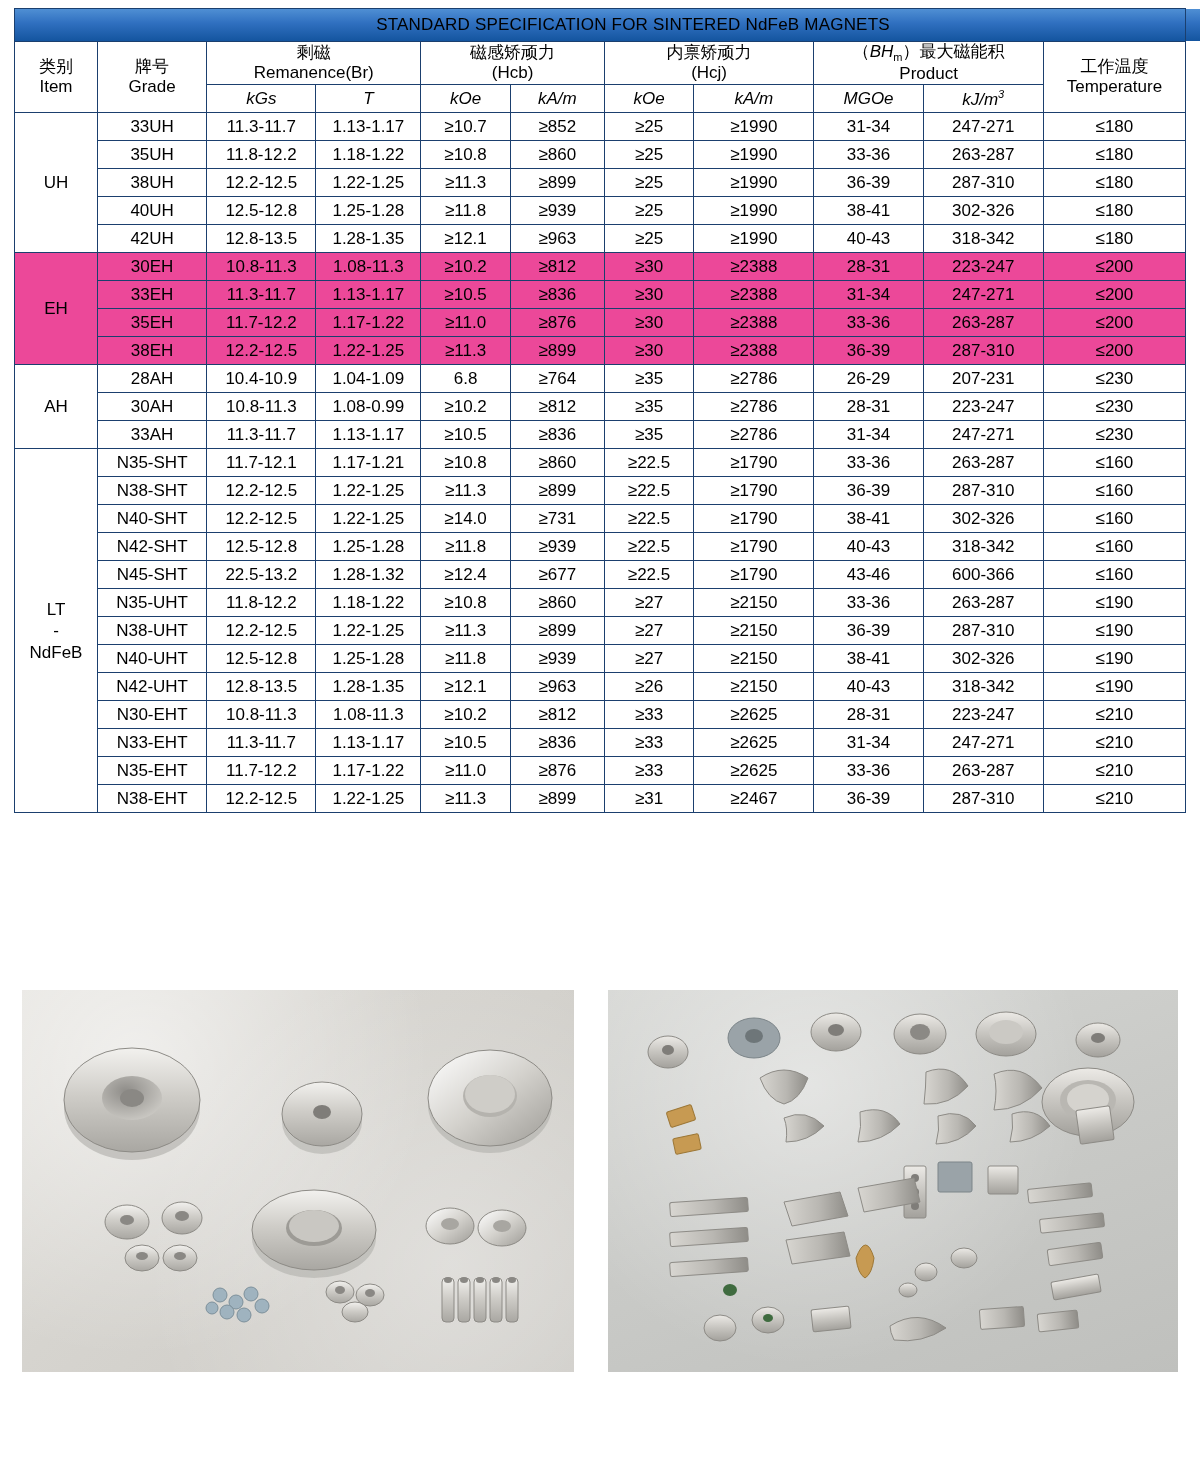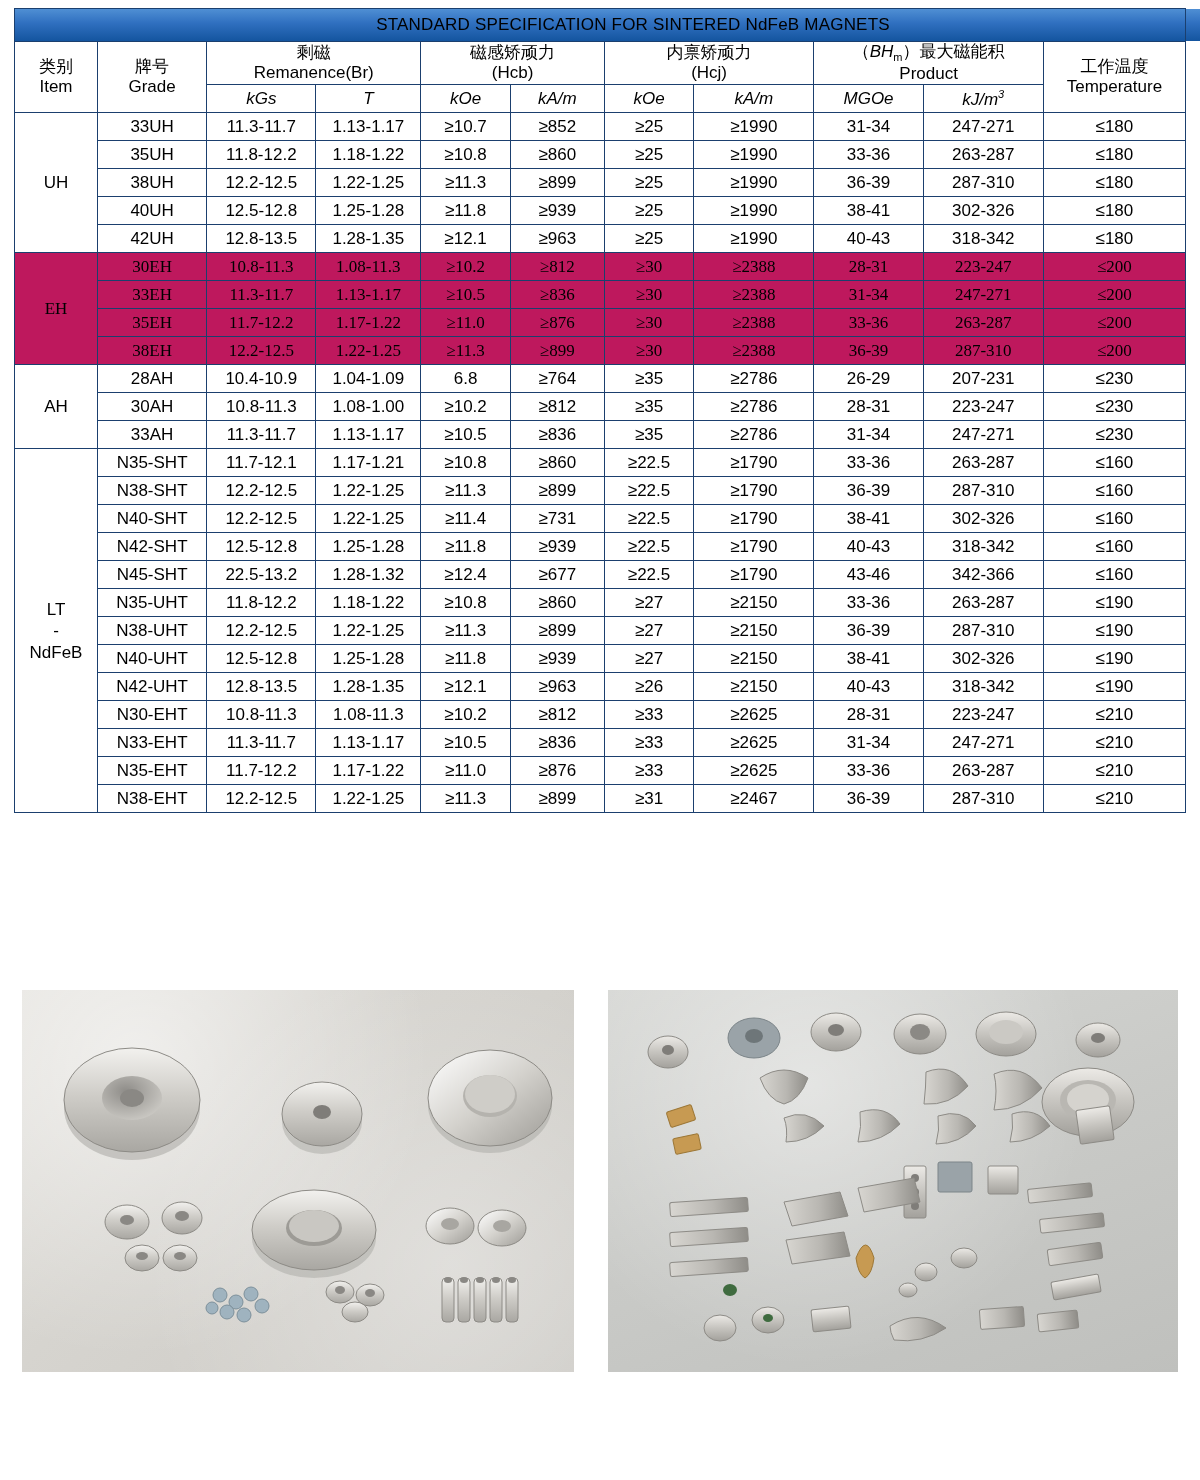--- a/index.html
+++ b/index.html
@@ -77,21 +77,21 @@
   }
   .sub-hdr { font-size: 17px; height: 26px; font-style: italic; }
 
   .grp {
     font-size: 17px;
   }
   .grp .l { display: block; line-height: 1.25; }
 
   
   tr.band-a td { background: #ffffff; }
-  tr.band-b td { background: #be185d; font-family: Liberation Serif, serif; }
+  tr.band-b td { background: #ec4899; }
 
   .grade-cell { font-size: 17px; }
 
   .sep-top td { border-top: 2px solid #1b3f6e; margin-top: 20px; }
 
   .supsmall { font-size: 11px; vertical-align: super; }
   .subsmall { font-size: 11px; vertical-align: sub; }
 
   
   .photos {
@@ -332,21 +332,21 @@
           <td>≥764</td>
           <td>≥35</td>
           <td>≥2786</td>
           <td>26-29</td>
           <td>207-231</td>
           <td>≤230</td>
         </tr>
         <tr class="band-a">
           <td class="grade-cell">30AH</td>
           <td>10.8-11.3</td>
-          <td>1.08-1.00</td>
+          <td>1.08-0.99</td>
           <td>≥10.2</td>
           <td>≥812</td>
           <td>≥35</td>
           <td>≥2786</td>
           <td>28-31</td>
           <td>223-247</td>
           <td>≤230</td>
         </tr>
         <tr class="band-a">
           <td class="grade-cell">33AH</td>
@@ -386,21 +386,21 @@
           <td>≥22.5</td>
           <td>≥1790</td>
           <td>36-39</td>
           <td>287-310</td>
           <td>≤160</td>
         </tr>
         <tr class="band-a">
           <td class="grade-cell">N40-SHT</td>
           <td>12.2-12.5</td>
           <td>1.22-1.25</td>
-          <td>≥11.4</td>
+          <td>≥14.0</td>
           <td>≥731</td>
           <td>≥22.5</td>
           <td>≥1790</td>
           <td>38-41</td>
           <td>302-326</td>
           <td>≤160</td>
         </tr>
         <tr class="band-a">
           <td class="grade-cell">N42-SHT</td>
           <td>12.5-12.8</td>
@@ -415,21 +415,21 @@
         </tr>
         <tr class="band-a">
           <td class="grade-cell">N45-SHT</td>
           <td>22.5-13.2</td>
           <td>1.28-1.32</td>
           <td>≥12.4</td>
           <td>≥677</td>
           <td>≥22.5</td>
           <td>≥1790</td>
           <td>43-46</td>
-          <td>342-366</td>
+          <td>600-366</td>
           <td>≤160</td>
         </tr>
         <tr class="band-a">
           <td class="grade-cell">N35-UHT</td>
           <td>11.8-12.2</td>
           <td>1.18-1.22</td>
           <td>≥10.8</td>
           <td>≥860</td>
           <td>≥27</td>
           <td>≥2150</td>

